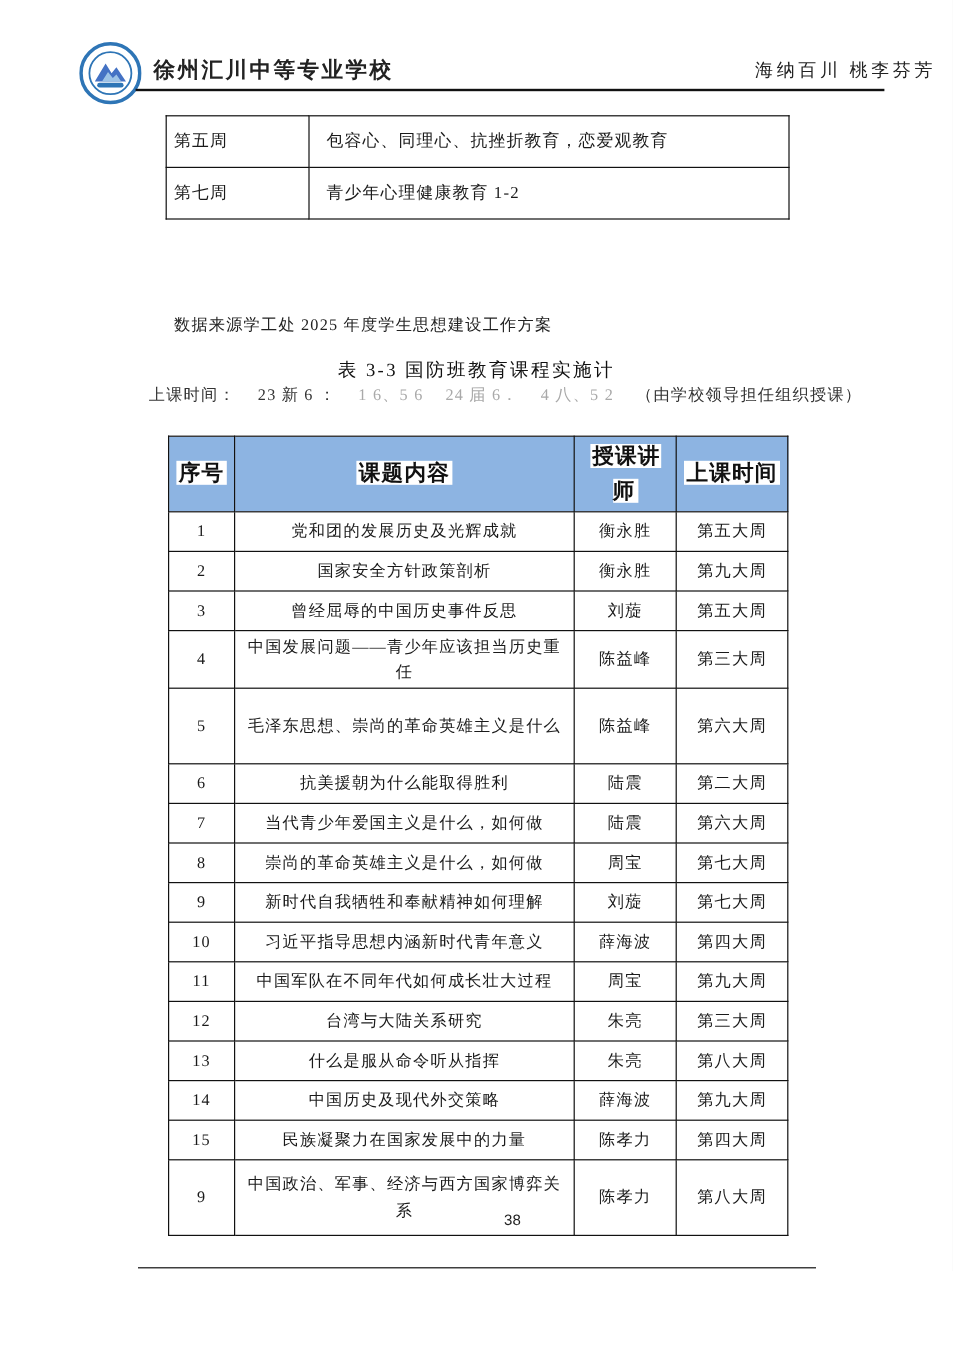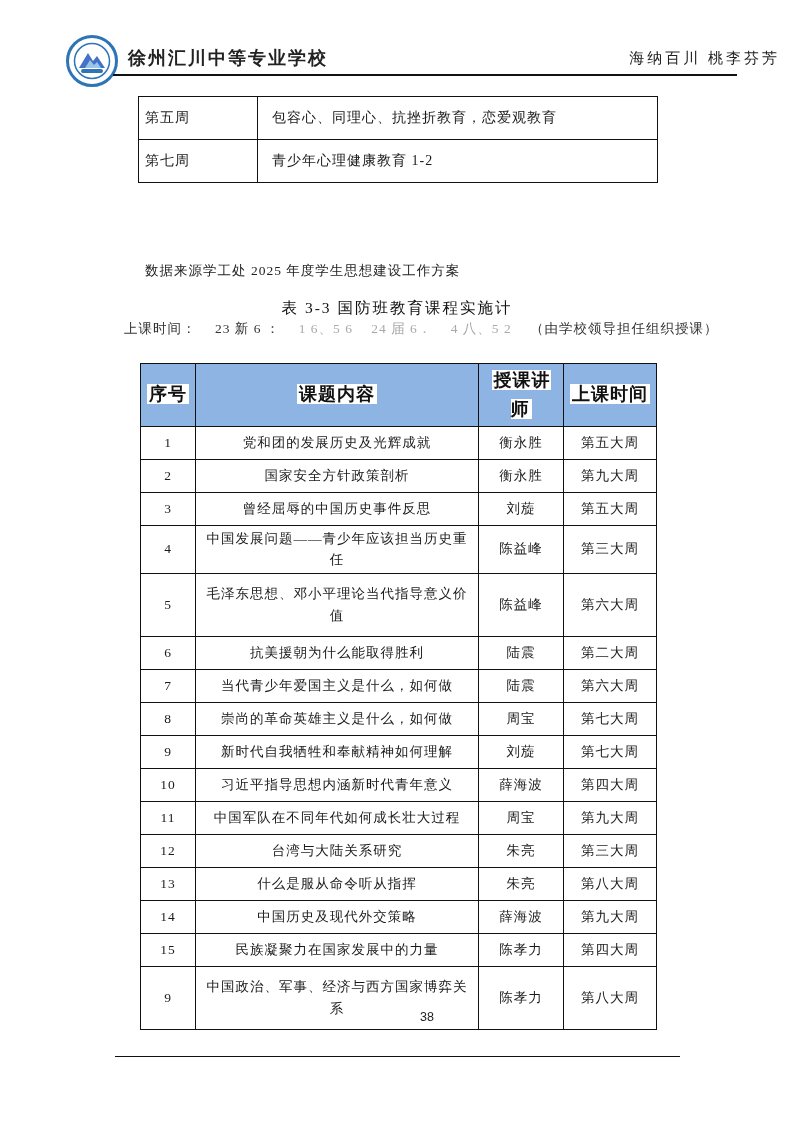--- a/index.html
+++ b/index.html
@@ -172,21 +172,21 @@
         <td>第五大周</td>
       </tr>
       <tr>
         <td>4</td>
         <td>中国发展问题——青少年应该担当历史重任</td>
         <td>陈益峰</td>
         <td>第三大周</td>
       </tr>
       <tr class="tall">
         <td>5</td>
-        <td>毛泽东思想、邓小平理论当代指导意义价值</td>
+        <td>毛泽东思想、崇尚的革命英雄主义是什么</td>
         <td>陈益峰</td>
         <td>第六大周</td>
       </tr>
       <tr>
         <td>6</td>
         <td>抗美援朝为什么能取得胜利</td>
         <td>陆震</td>
         <td>第二大周</td>
       </tr>
       <tr>

